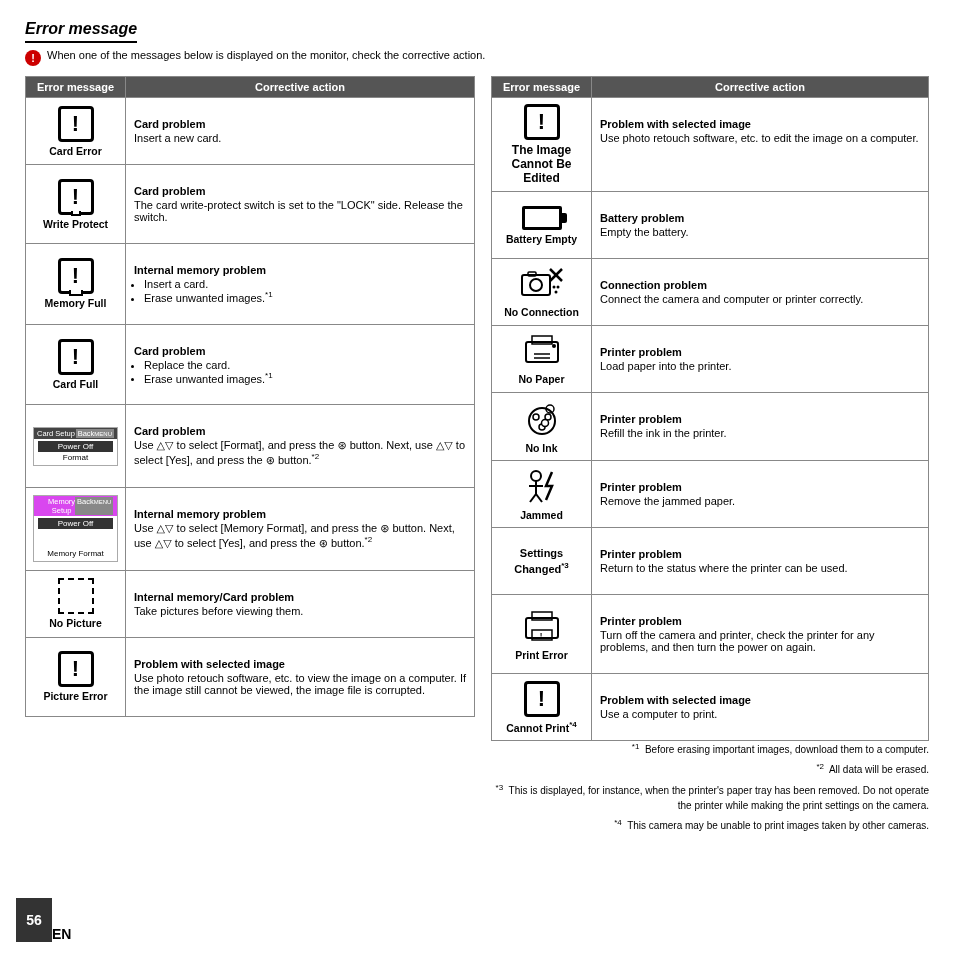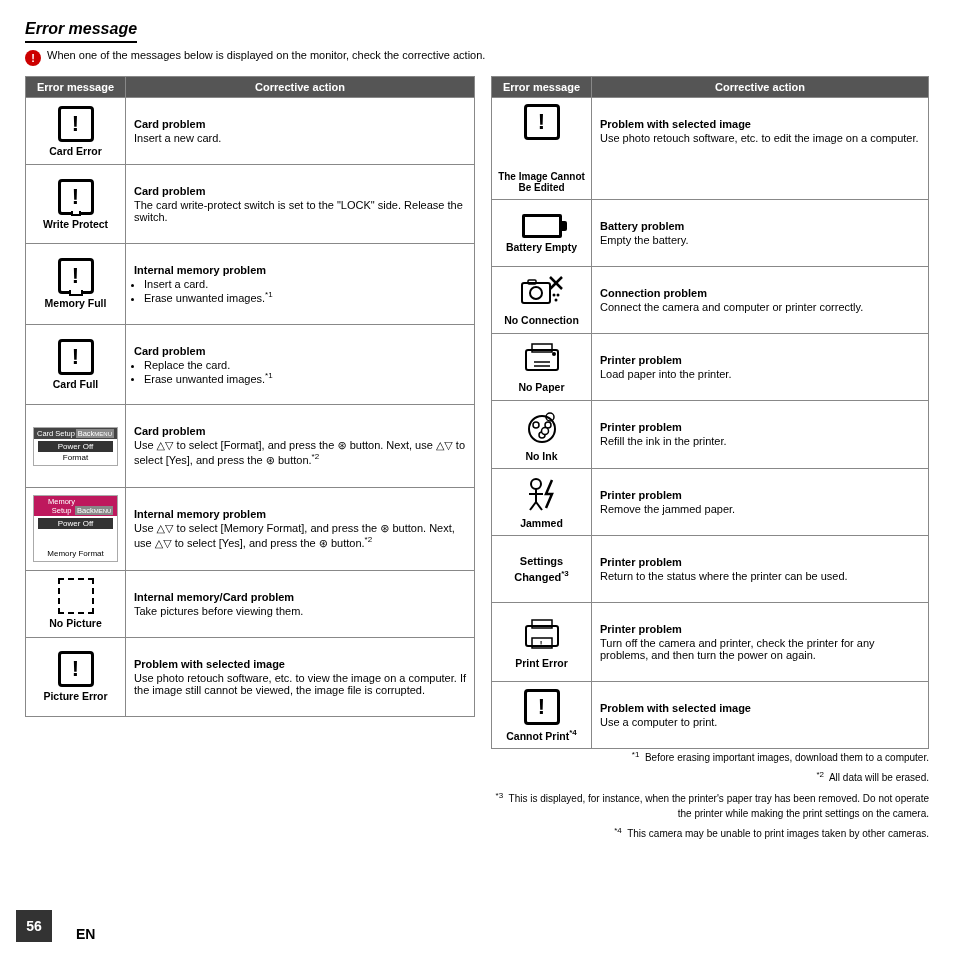--- a/index.html
+++ b/index.html
@@ -114,32 +114,31 @@
     }
     .footnotes p { margin-bottom: 4px; }
     .page-num {
       position: fixed;
       bottom: 12px;
       left: 16px;
       background: #333;
       color: #fff;
       font-size: 14px;
       font-weight: bold;
-      padding: 8px 8px;
+      padding: 14px 8px;
       min-width: 36px;
       text-align: center;
     }
     .page-num-en {
       position: fixed;
       bottom: 12px;
       left: 52px;
       font-size: 14px;
       font-weight: bold;
       color: #000;
-      padding-left: 24px;
     }
     sup { font-size: 8px; }
   </style>
 </head>
 <body>
 
 
 
 <h1 class="page-title">Error message</h1>
 
@@ -239,21 +238,21 @@
           </td>
           <td class="action-cell">
             <div class="corrective-title">Card problem</div>
             <div>Use △▽ to select [Format], and press the ⊛ button. Next, use △▽ to select [Yes], and press the ⊛ button.<sup>*2</sup></div>
           </td>
         </tr>
 
         <tr>
           <td class="icon-cell">
             <div style="width:85px;border:1px solid #aaa;background:#ddd;font-size:8px;margin:0 auto;">
-              <div style="background:#be185d;color:#fff;display:flex;justify-content:space-between;padding:1px 14px;font-size:7.5px;align-items:flex-end;">
+              <div style="background:#d946ef;color:#fff;display:flex;justify-content:space-between;padding:1px 14px;font-size:7.5px;">
                 <span>Memory Setup</span>
                   <span style="background:#888;padding:0 2px;">Back<span style="font-size:6px;">MENU</span></span>
               </div>
               <div style="padding:2px 4px;background:#fff;font-size:8px;">
                 <div style="background:#333;color:#fff;padding:1px 2px;">Power Off</div>
                 <div style="padding:1px 2px;margin-top:19px;">Memory Format</div>
               </div>
             </div>
           </td>
           <td class="action-cell">
@@ -298,21 +297,21 @@
           <th>Error message</th>
           <th>Corrective action</th>
         </tr>
       </thead>
       <tbody>
 
         <tr>
           <td class="icon-cell">
             <div class="error-icon-label">
               <div class="icon-exclaim">!</div>
-              <span style="font-size:10px;text-align:center;margin-top:28px;">The Image Cannot Be Edited</span>
+              <span style="font-size:12px;text-align:center;">The Image Cannot Be Edited</span>
             </div>
           </td>
           <td class="action-cell">
             <div class="corrective-title">Problem with selected image</div>
             <div>Use photo retouch software, etc. to edit the image on a computer.</div>
           </td>
         </tr>
 
         <tr>
           <td class="icon-cell">

